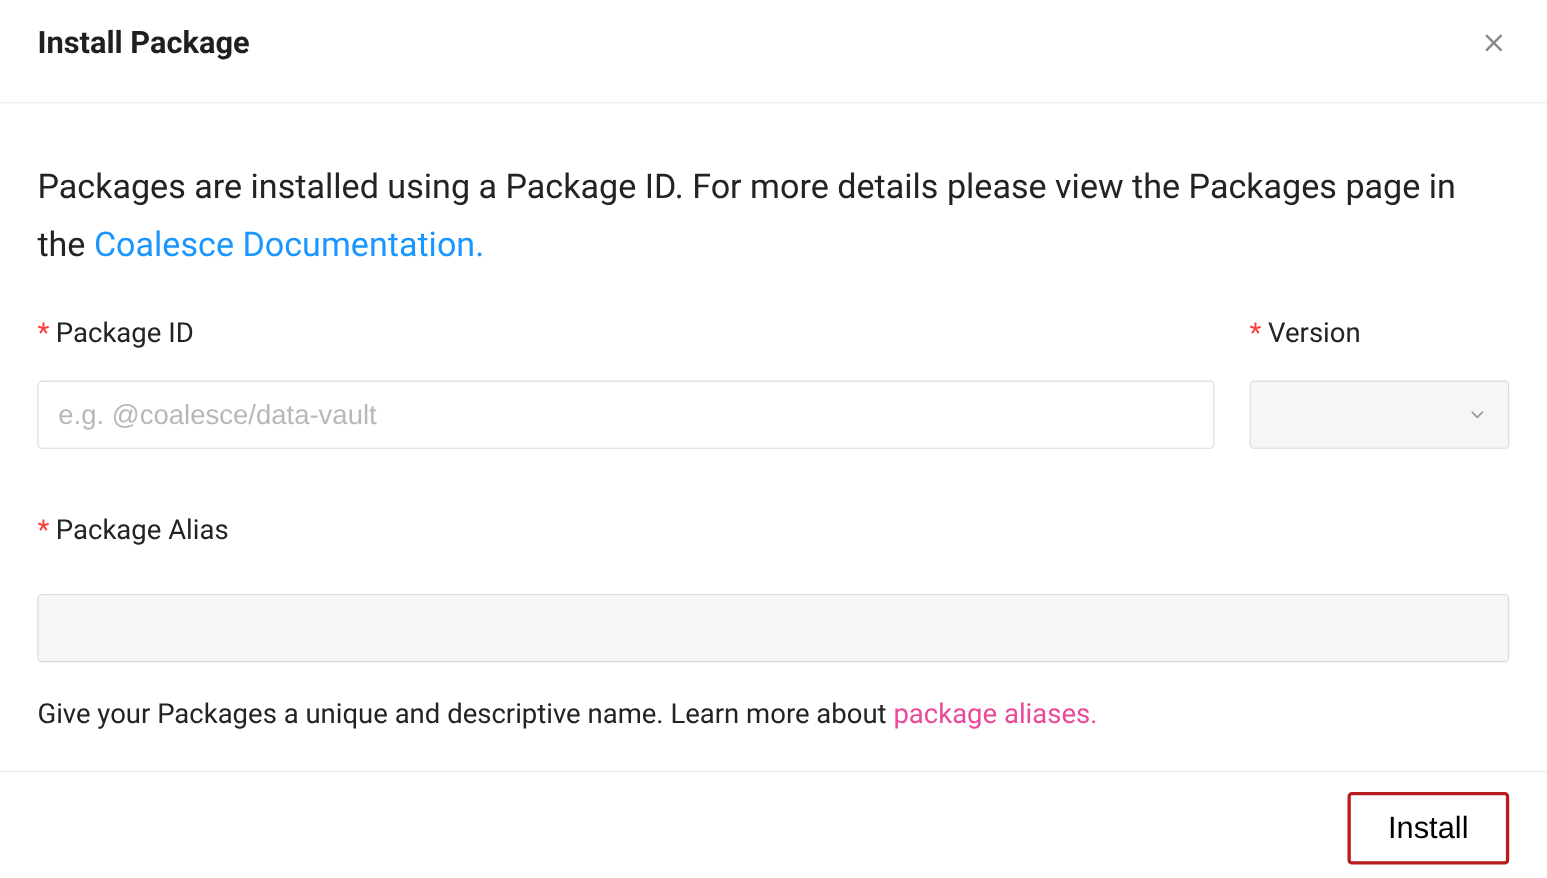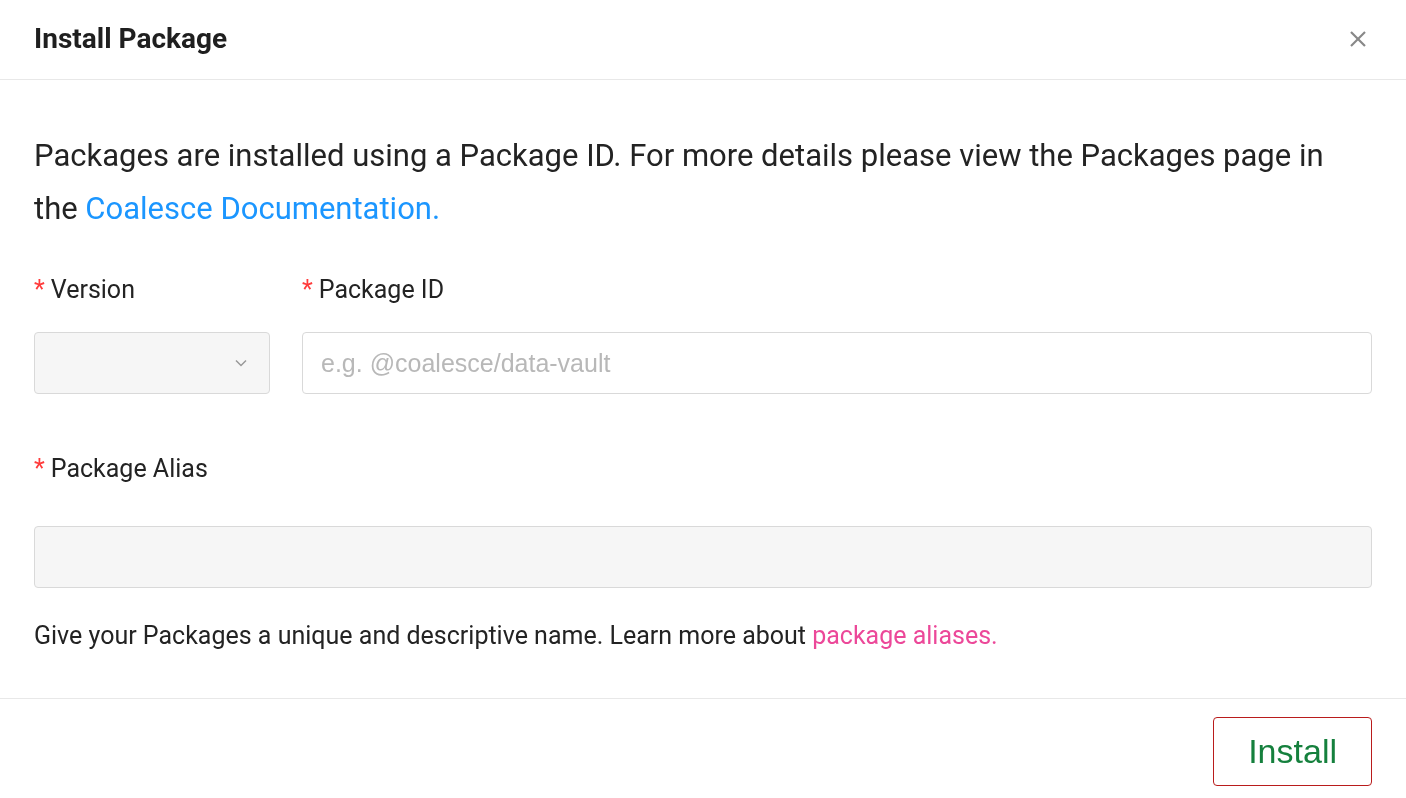--- a/index.html
+++ b/index.html
@@ -17,21 +17,21 @@
     .modal {
       width: 100%;
       height: 100%;
       display: flex;
       flex-direction: column;
     }
     .header {
       display: flex;
       align-items: center;
       justify-content: space-between;
-      padding: 22px 32px 24px 34px;
+      padding: 22px 32px 38px 34px;
       border-bottom: 1px solid #e8e8e8;
     }
     .header-title {
       font-size: 28px;
       font-weight: 700;
       color: #1f1f1f;
     }
     .close-btn {
       background: none;
       border: none;
@@ -148,24 +148,24 @@
       text-decoration: none;
     }
     .footer {
       border-top: 1px solid #e8e8e8;
       display: flex;
       justify-content: flex-end;
       padding: 18px 34px 12px 34px;
     }
     .install-btn {
       padding: 14px 34px;
-      font-size: 34px;
-      color: #15803d;
+      font-size: 28px;
+      color: #000000;
       background: #fff;
-      border: 1px solid #b91c1c;
+      border: 3px solid #b91c1c;
       border-radius: 4px;
       cursor: not-allowed;
     }
   </style>
 </head>
 <body>
 
 <div class="modal">
   <div class="header">
     <h1 class="header-title">Install Package</h1>
@@ -176,39 +176,39 @@
       </svg>
     </button>
   </div>
 
   <div class="body">
     <p class="intro">
       <span>Packages are installed using a Package ID. For more details please view the Packages page in the </span><a href="#" class="link">Coalesce Documentation.</a>
     </p>
 
     <div class="form-row">
+      <div class="form-group package-id">
+        <label class="label">
+          <span class="required">*</span><span>Package ID</span>
+        </label>
+        <input type="text" class="text-input" placeholder="e.g. @coalesce/data-vault" style="">
+      </div>
+
       <div class="form-group version">
         <label class="label">
           <span class="required">*</span><span>Version</span>
         </label>
         <div class="select-wrapper">
           <div class="select-box">
             <svg viewBox="0 0 24 24" fill="none">
               <polyline points="6 9 12 15 18 9"></polyline>
             </svg>
           </div>
         </div>
       </div>
-
-      <div class="form-group package-id">
-        <label class="label">
-          <span class="required">*</span><span>Package ID</span>
-        </label>
-        <input type="text" class="text-input" placeholder="e.g. @coalesce/data-vault" style="">
-      </div>
     </div>
 
     <div class="form-group alias alias-group">
       <label class="label">
         <span class="required">*</span><span>Package Alias</span>
       </label>
       <input type="text" class="text-input alias-input" disabled="" style="">
       <p class="helper-text">
         <span>Give your Packages a unique and descriptive name. Learn more about </span><a href="#" class="link">package aliases.</a>
       </p>

